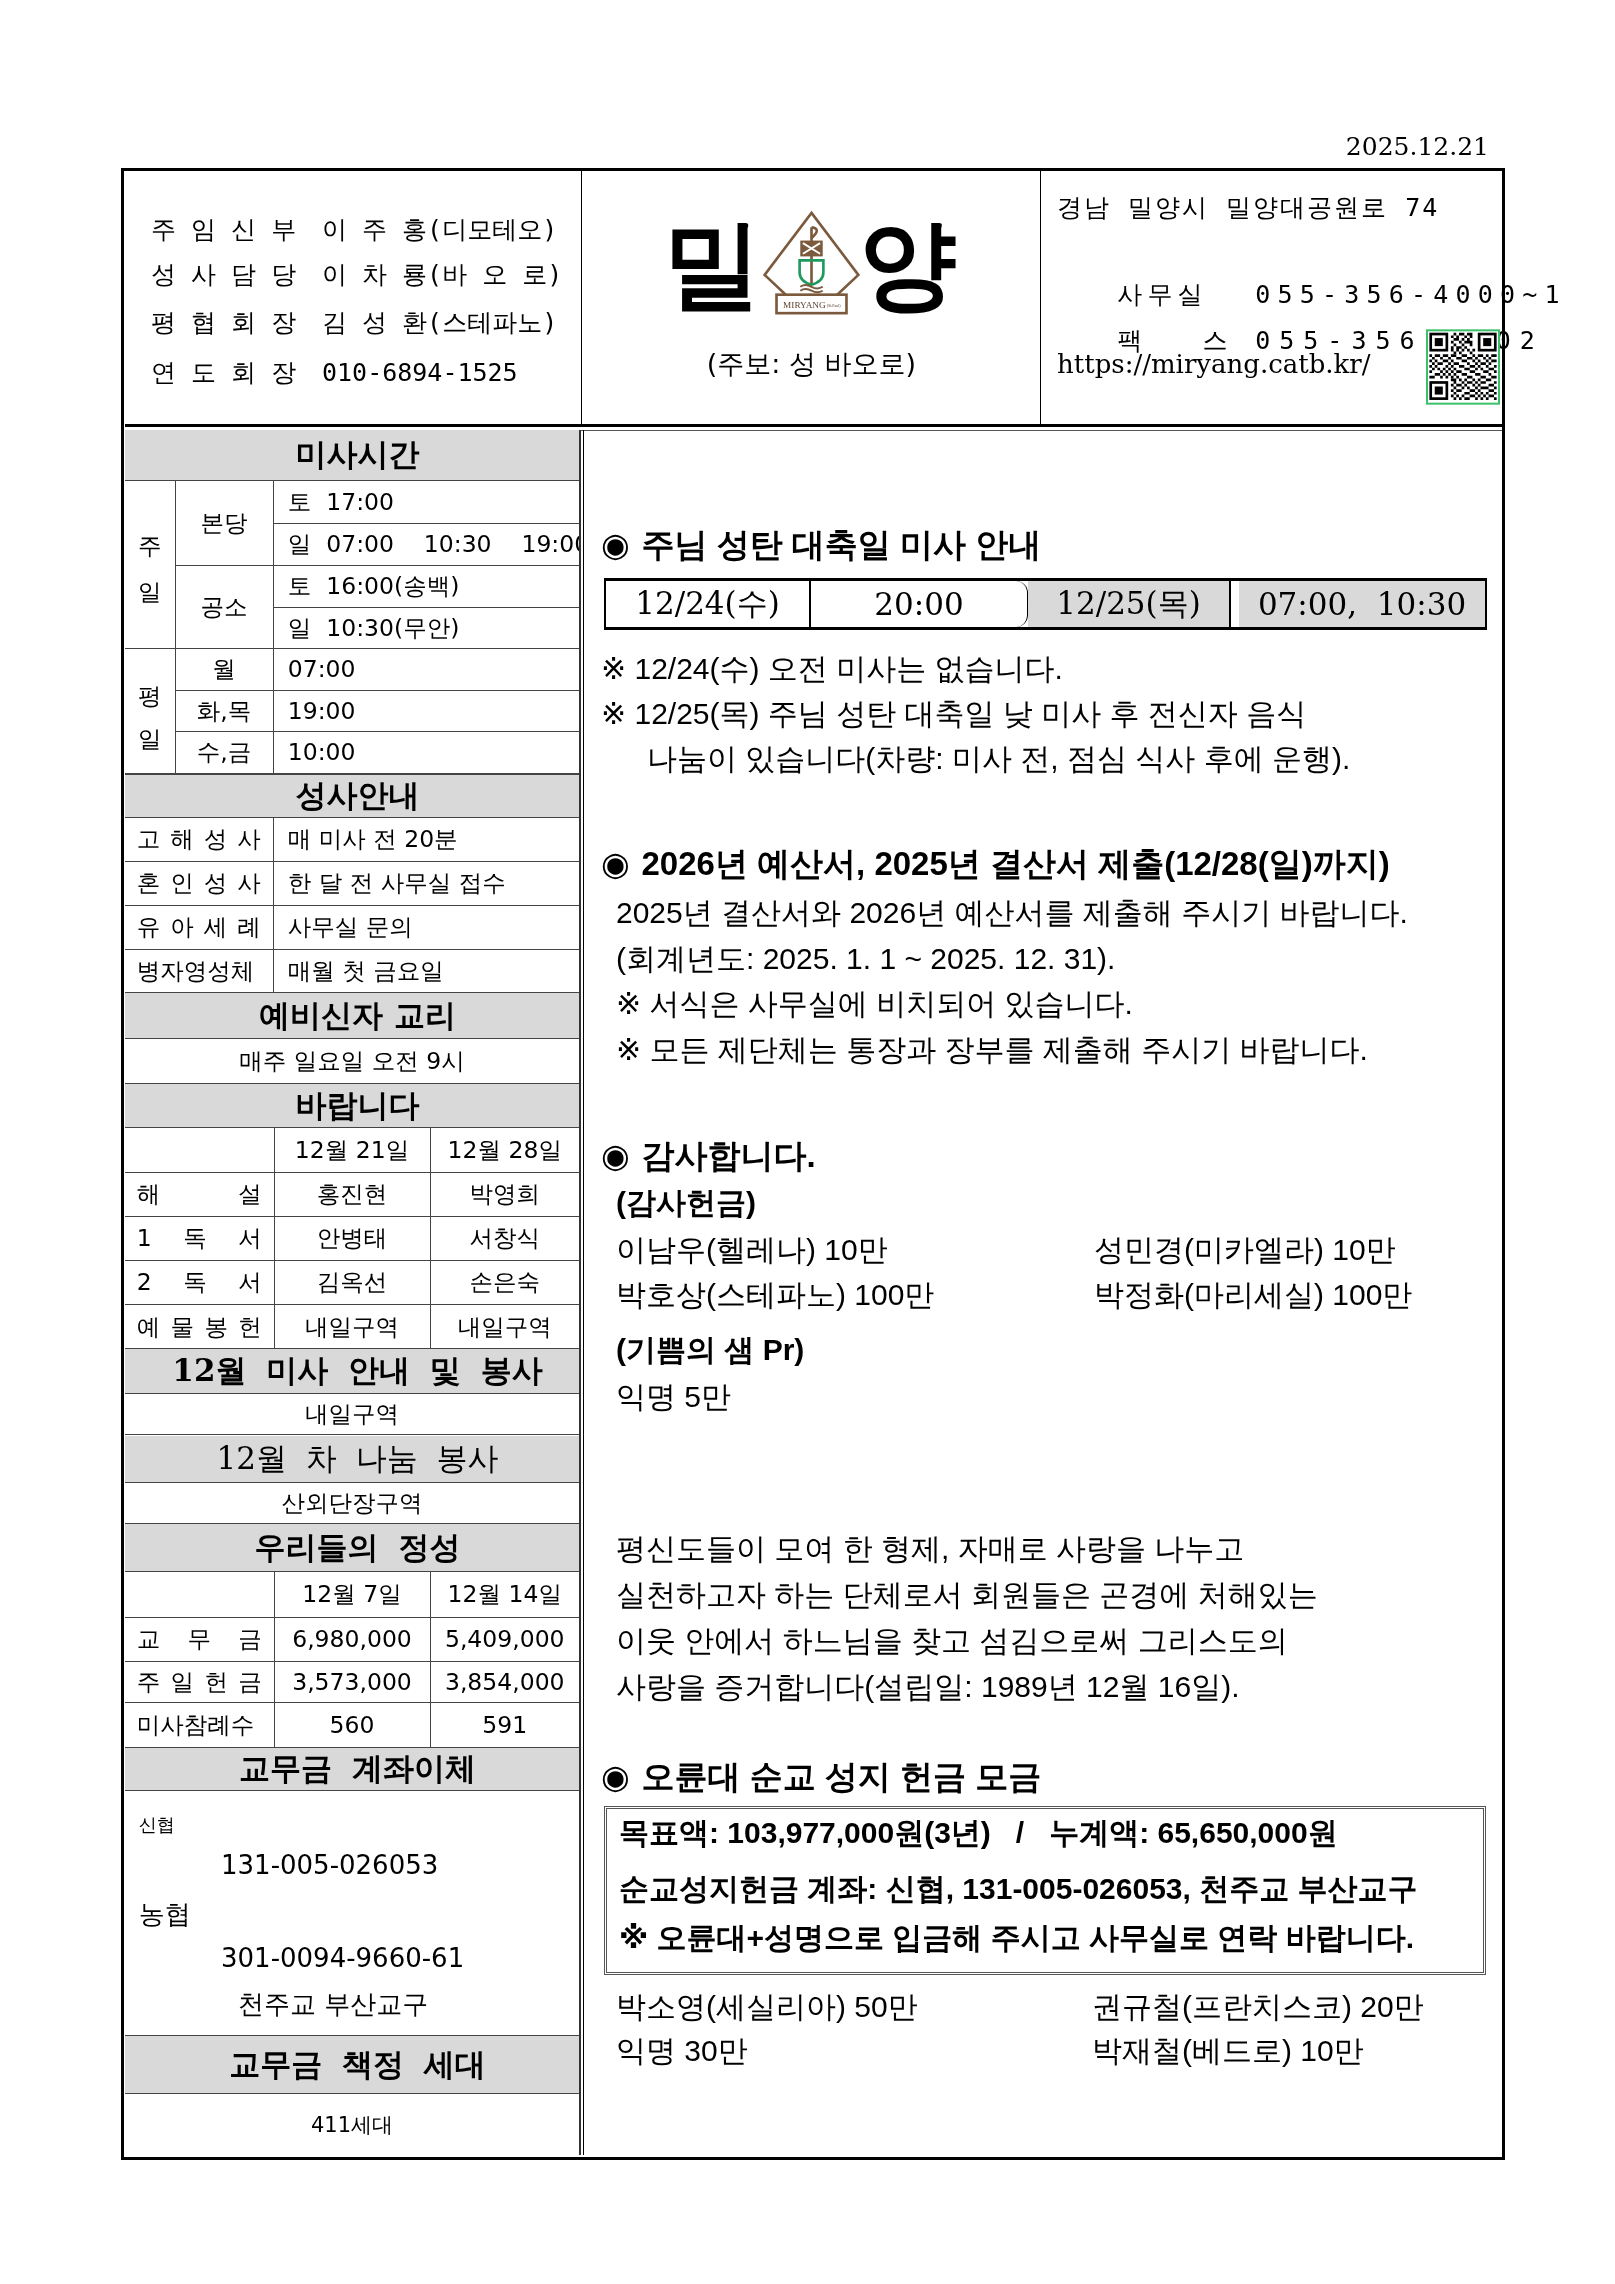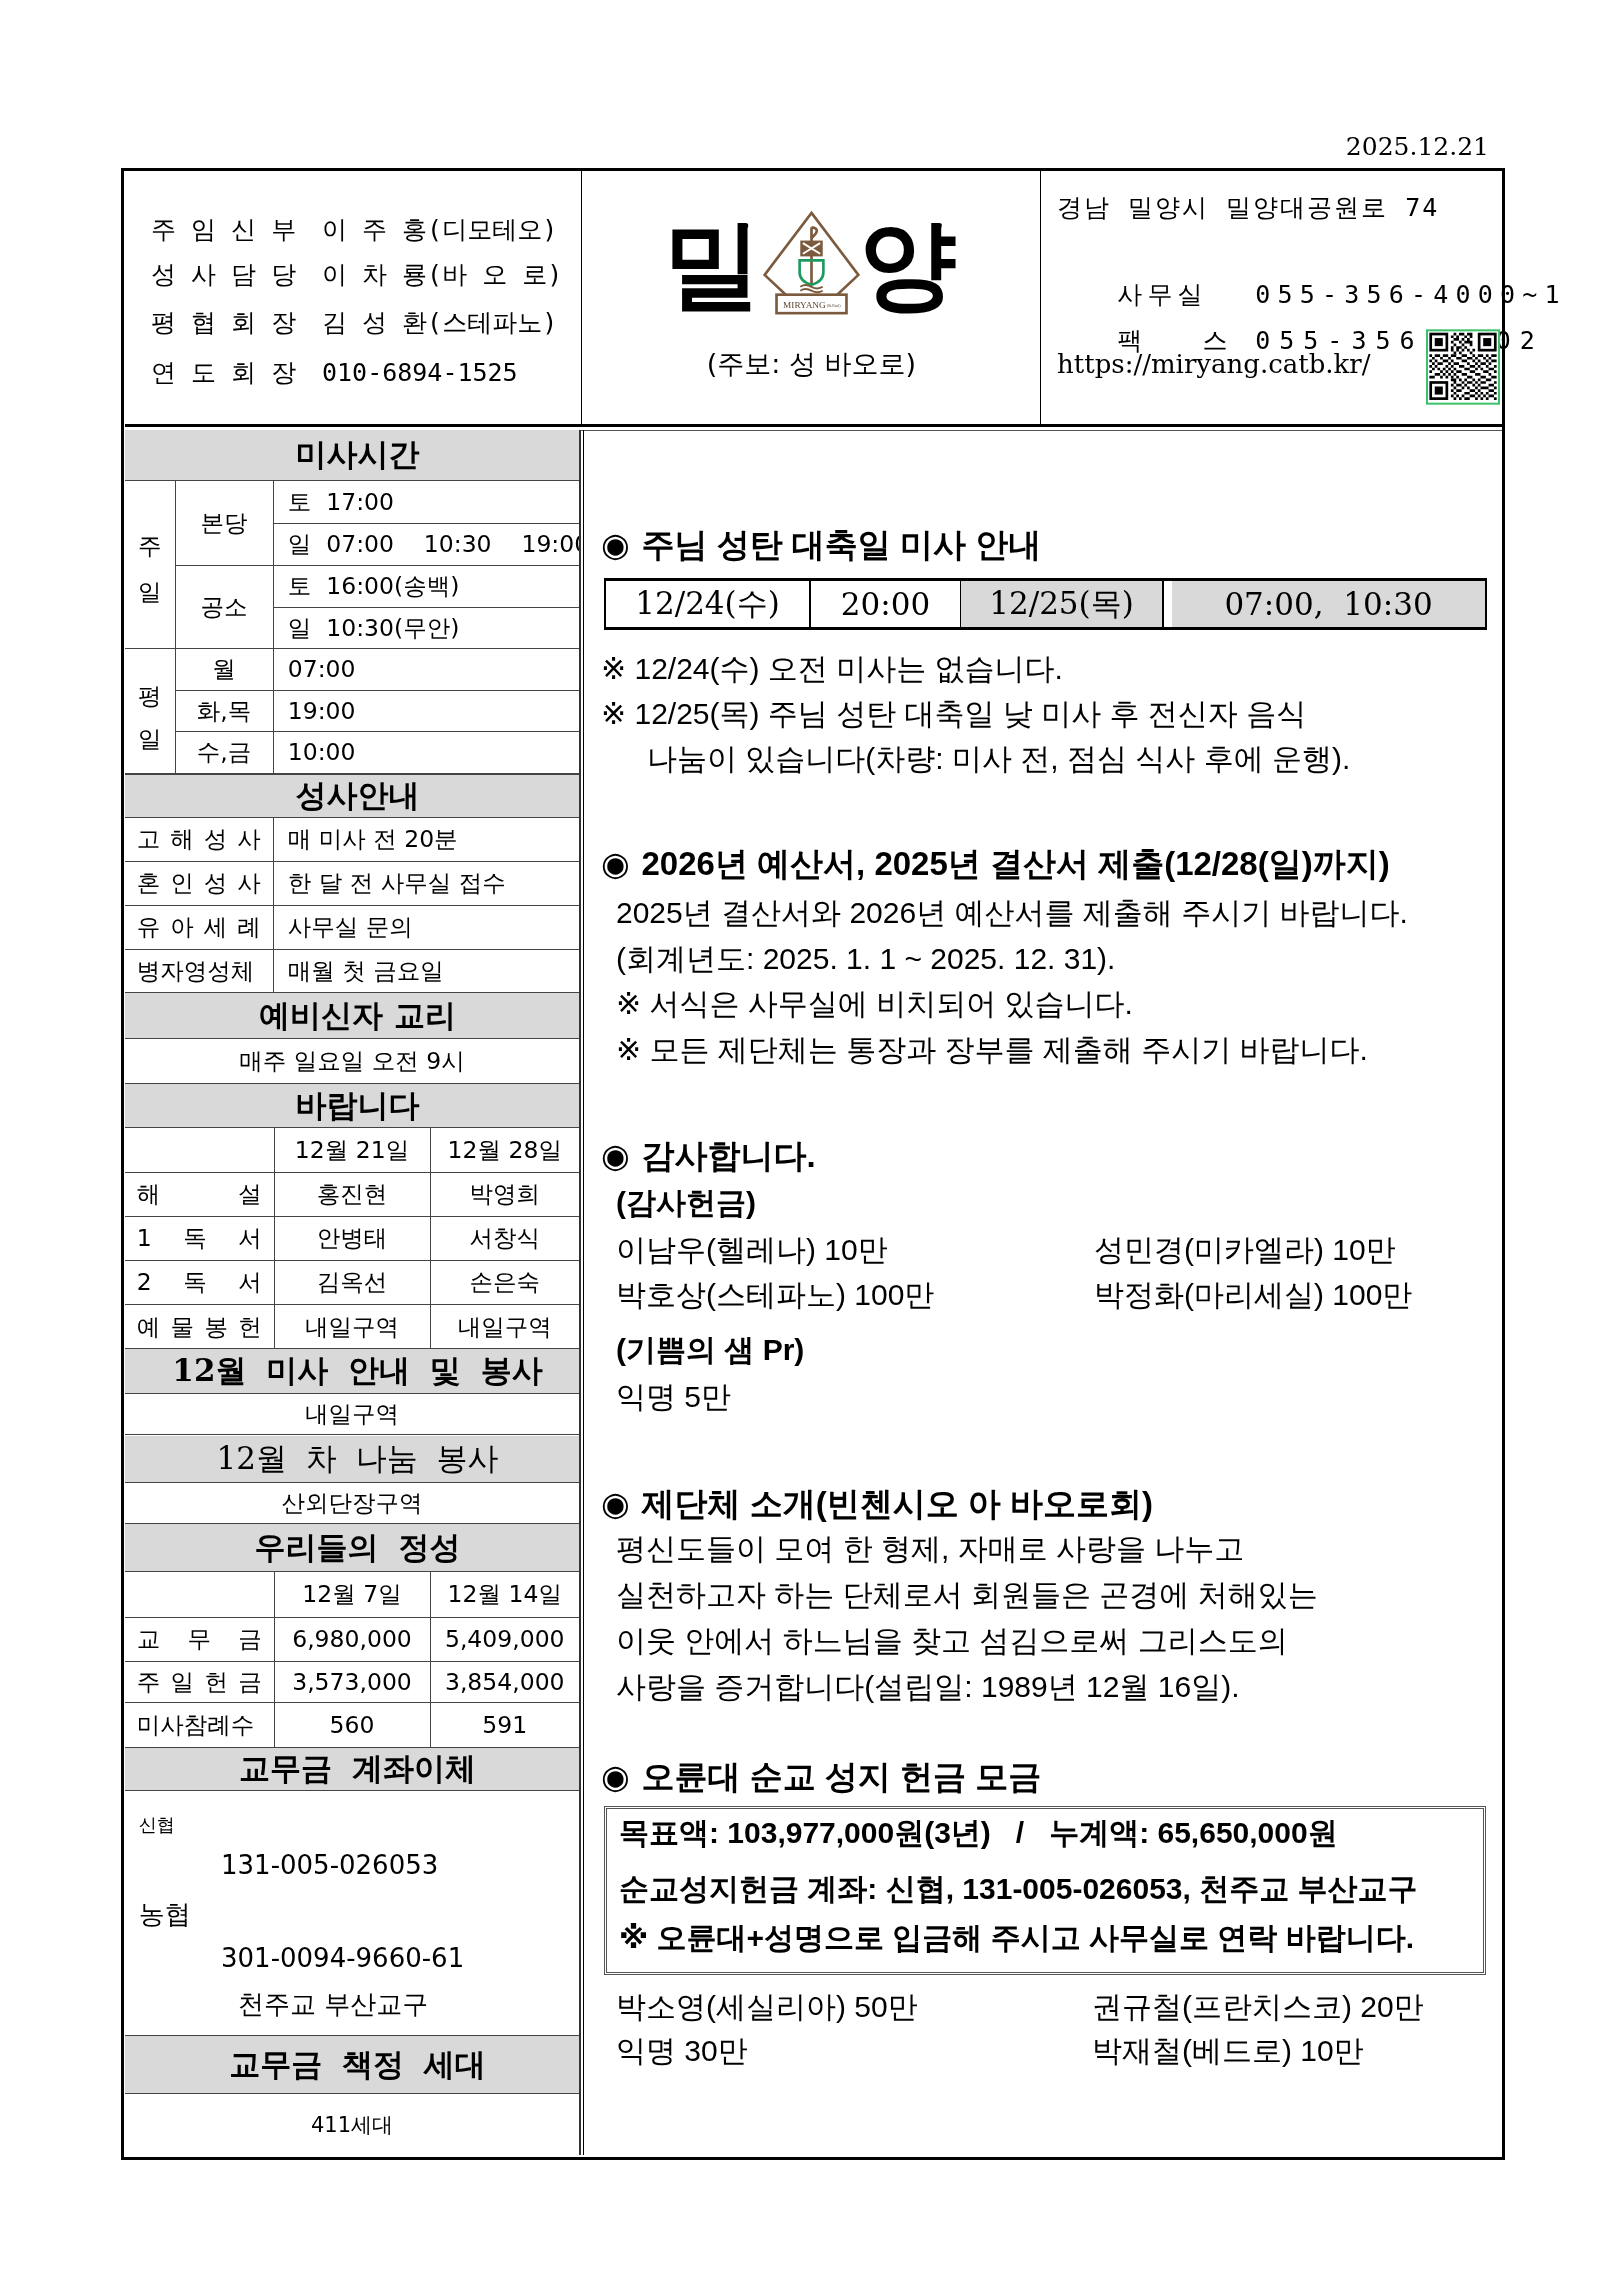--- a/index.html
+++ b/index.html
@@ -289,21 +289,21 @@
       <div class="abs" style="left:113px;top:194px;font-size:26px;line-height:39px;">천주교 부산교구</div>
     </div>
 
     <div class="lrow lhdr" style="top:1606px;height:58px;word-spacing:9px;">교무금 책정 세대</div>
     <div class="lrow lval" style="top:1664px;height:61px;border-bottom:none;font-size:21px;">411세대</div>
   </div>
 
   <div class="rline rtitle" style="left:601px;top:525px;"><span class="bullet">◉</span><span>주님 성탄 대축일 미사 안내</span></div>
   <div class="abs xmas">
     <div style="width:205px;border-right:2.6px double #000;">12/24(수)</div>
-    <div style="width:150px;border-right:1.3px solid #000;">20:00</div>
+    <div style="width:217px;border-right:1.3px solid #000;border-radius:12px;">20:00</div>
     <div class="grey" style="width:203px;border-right:2.6px double #000;">12/25(목)</div>
     <div class="grey" style="flex:1;margin-left:8px;">07:00,  10:30</div>
   </div>
   <div class="rline" style="left:601px;top:649px;">※ 12/24(수) 오전 미사는 없습니다.</div>
   <div class="rline" style="left:601px;top:694px;">※ 12/25(목) 주님 성탄 대축일 낮 미사 후 전신자 음식</div>
   <div class="rline" style="left:647px;top:739px;">나눔이 있습니다(차량: 미사 전, 점심 식사 후에 운행).</div>
 
   <div class="rline rtitle" style="left:601px;top:844px;"><span class="bullet">◉</span><span>2026년 예산서, 2025년 결산서 제출(12/28(일)까지)</span></div>
   <div class="rline" style="left:616px;top:893px;">2025년 결산서와 2026년 예산서를 제출해 주시기 바랍니다.</div>
   <div class="rline" style="left:616px;top:939px;">(회계년도: 2025. 1. 1 ~ 2025. 12. 31).</div>
@@ -312,21 +312,20 @@
 
   <div class="rline rtitle" style="left:601px;top:1136px;"><span class="bullet">◉</span><span>감사합니다.</span></div>
   <div class="rline bold" style="left:616px;top:1183px;">(감사헌금)</div>
   <div class="rline" style="left:616px;top:1230px;">이남우(헬레나) 10만</div>
   <div class="rline" style="left:1094px;top:1230px;">성민경(미카엘라) 10만</div>
   <div class="rline" style="left:616px;top:1275px;">박호상(스테파노) 100만</div>
   <div class="rline" style="left:1094px;top:1275px;">박정화(마리세실) 100만</div>
   <div class="rline bold" style="left:616px;top:1330px;">(기쁨의 샘 Pr)</div>
   <div class="rline" style="left:616px;top:1377px;">익명 5만</div>
 
-  <div class="rline rtitle" style="left:601px;top:1484px;"><span class="bullet">◉</span><span>제단체 소개(빈첸시오 아 바오로회)</span></div>
   <div class="rline" style="left:616px;top:1529px;">평신도들이 모여 한 형제, 자매로 사랑을 나누고</div>
   <div class="rline" style="left:616px;top:1575px;">실천하고자 하는 단체로서 회원들은 곤경에 처해있는</div>
   <div class="rline" style="left:616px;top:1621px;">이웃 안에서 하느님을 찾고 섬김으로써 그리스도의</div>
   <div class="rline" style="left:616px;top:1667px;">사랑을 증거합니다(설립일: 1989년 12월 16일).</div>
 
   <div class="rline rtitle" style="left:601px;top:1757px;"><span class="bullet">◉</span><span>오륜대 순교 성지 헌금 모금</span></div>
   <div class="abs mbox"></div>
   <div class="rline bold" style="left:619px;top:1813px;">목표액: 103,977,000원(3년)   /   누계액: 65,650,000원</div>
   <div class="rline bold" style="left:619px;top:1869px;">순교성지헌금 계좌: 신협, 131-005-026053, 천주교 부산교구</div>
   <div class="rline bold" style="left:619px;top:1918px;">※ 오륜대+성명으로 입금해 주시고 사무실로 연락 바랍니다.</div>

